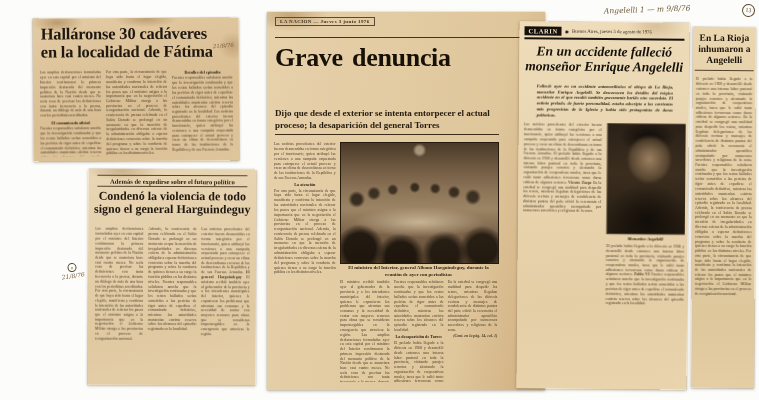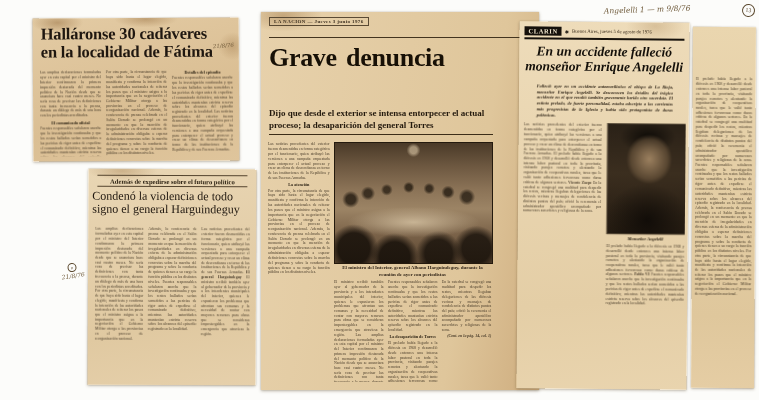--- a/index.html
+++ b/index.html
@@ -29,24 +29,24 @@
       linear-gradient(165deg,#e3cba4,#dabe93 60%,#dfc59c);}
   #clipA .head{padding:7px 8px 0 8px;font-weight:bold;font-size:16.5px;line-height:1.12;
     color:#1f1710;letter-spacing:-0.2px;}
   
   #clipB{left:88px;top:169px;width:168px;height:216px;transform:rotate(0.25deg);
     background:
       radial-gradient(ellipse 30% 6% at 20% 1%, rgba(150,110,60,.35), transparent 70%),
       linear-gradient(170deg,#e9d6b4,#e0c9a1 70%,#e6d0ab);}
   #clipB .kicker{margin:6px 9px 0 9px;border-top:1px solid #55452f;border-bottom:1px solid #55452f;
     padding:1.5px 0;text-align:center;font-weight:bold;font-size:6.6px;color:#2e2414;}
-  #clipB .head{margin:3px 4px 0 4px;text-align:left;font-weight:normal;font-size:12px;
+  #clipB .head{margin:3px 4px 0 4px;text-align:center;font-weight:bold;font-size:12px;
     line-height:1.12;color:#201810;}
   
-  #clipC{left:261px;top:12px;width:278px;height:378px;
+  #clipC{left:267px;top:12px;width:278px;height:378px;
     background:
       radial-gradient(ellipse 20% 6% at 8% 1%, rgba(145,102,52,.4), transparent 70%),
       radial-gradient(ellipse 8% 18% at 99% 38%, rgba(145,102,52,.4), transparent 70%),
       linear-gradient(100deg,#e7d1ab,#dfc69b 72%,#cfae80 98%);}
   #clipC .mast{position:absolute;left:8px;top:5px;border:1px solid #5a4a34;padding:1px 4px;
     font-size:5px;font-weight:bold;letter-spacing:.4px;color:#3c2f1f;}
   #clipC .rule{position:absolute;left:8px;right:8px;top:25px;height:1px;background:#43341f;}
   #clipC .head{position:absolute;left:8px;top:31px;font-weight:bold;font-size:26px;
     line-height:1.14;letter-spacing:-0.3px;color:#171006;word-spacing:3px;}
   #clipC .deck{position:absolute;left:8px;top:95px;width:224px;font-weight:bold;font-size:9px;
@@ -160,21 +160,21 @@
     </div>
   </div>
 
   <div class="clip" id="clipC">
     <div class="mast">LA NACION — Jueves 3 junio 1976</div>
     <span class="circ" style="position:absolute;right:6px;top:11px;width:11px;height:11px;font-size:6px;line-height:11px;">12</span>
     <div class="rule"></div>
     <div class="head">
       <div>Grave denuncia</div>
     </div>
-    <div class="deck">Dijo que desde el exterior se intensa entorpecer el actual proceso; la desaparición del general Torres</div>
+    <div class="deck">Dijo que desde el exterior se intenta entorpecer el actual proceso; la desaparición del general Torres</div>
     <div class="shrinkO" style="left:7px;top:130px;width:62px;height:240px;">
       <div class="shrinkI" style="width:112px;">
         <span>Las noticias procedentes del exterior fueron desmentidas en forma categórica por el funcionario, quien atribuyó las versiones a una campaña orquestada para entorpecer el actual proceso y crear un clima de desconfianza en torno de las instituciones de la República y de sus Fuerzas Armadas.</span>
         <div class="sub">La atención</div>
         <span>Por otra parte, la circunstancia de que haya sido hasta el lugar elegido, manifiesta y confirma la intención de las autoridades nacionales de reiterar los pasos que el ministro asigna a la importancia que en la negociación el Gobierno Militar otorga a las provincias en el proceso de reorganización nacional.</span>
         <span>Además, la conferencia de prensa celebrada en el Salón Dorado se prolongó en un momento en que la mención de irregularidades en diversas esferas de la administración obligaba a esperar definiciones concretas sobre la marcha del programa y sobre la conducta de quienes tienen a su cargo la función pública en los distintos niveles.</span>
       </div>
     </div>
     <div class="photo"></div>
     <div class="cap">El ministro del Interior, general Albano Harguindeguy, durante la reunión de ayer con periodistas</div>
@@ -227,20 +227,21 @@
             <span>El prelado había llegado a la diócesis en 1968 y desarrolló desde entonces una intensa labor pastoral en toda la provincia, visitando parajes remotos y alentando la organización de cooperativas rurales, tarea que le valió tanto adhesiones fervorosas como duras críticas de algunos sectores.</span>
             <span class="boldname">Pablo VI</span>
             <span>Fuentes responsables señalaron anoche que la investigación continuaba y que los restos hallados serían sometidos a las pericias de rigor antes de expedirse el comunicado definitivo, mientras las autoridades mantenían estricta reserva sobre los alcances del episodio registrado en la localidad.</span>
           </div>
         </div>
       </div>
     </div>
   </div>
 
   <div class="clip" id="clipE">
+    <div class="head">En La Rioja inhumaron a Angelelli</div>
     <div class="shrinkO" style="left:3px;top:50px;width:57px;height:306px;">
       <div class="shrinkI" style="width:103px;">
         <span>El prelado había llegado a la diócesis en 1968 y desarrolló desde entonces una intensa labor pastoral en toda la provincia, visitando parajes remotos y alentando la organización de cooperativas rurales, tarea que le valió tanto adhesiones fervorosas como duras críticas de algunos sectores.</span>
         <span>En la catedral se congregó una multitud para despedir los restos, mientras llegaban delegaciones de las diócesis vecinas y mensajes de condolencia de distintos puntos del país; ofició la ceremonia el administrador apostólico acompañado por numerosos sacerdotes y religiosas de la zona.</span>
         <span>Fuentes responsables señalaron anoche que la investigación continuaba y que los restos hallados serían sometidos a las pericias de rigor antes de expedirse el comunicado definitivo, mientras las autoridades mantenían estricta reserva sobre los alcances del episodio registrado en la localidad.</span>
         <span>Además, la conferencia de prensa celebrada en el Salón Dorado se prolongó en un momento en que la mención de irregularidades en diversas esferas de la administración obligaba a esperar definiciones concretas sobre la marcha del programa y sobre la conducta de quienes tienen a su cargo la función pública en los distintos niveles.</span>
         <span>Por otra parte, la circunstancia de que haya sido hasta el lugar elegido, manifiesta y confirma la intención de las autoridades nacionales de reiterar los pasos que el ministro asigna a la importancia que en la negociación el Gobierno Militar otorga a las provincias en el proceso de reorganización nacional.</span>
       </div>
     </div>
   </div>

